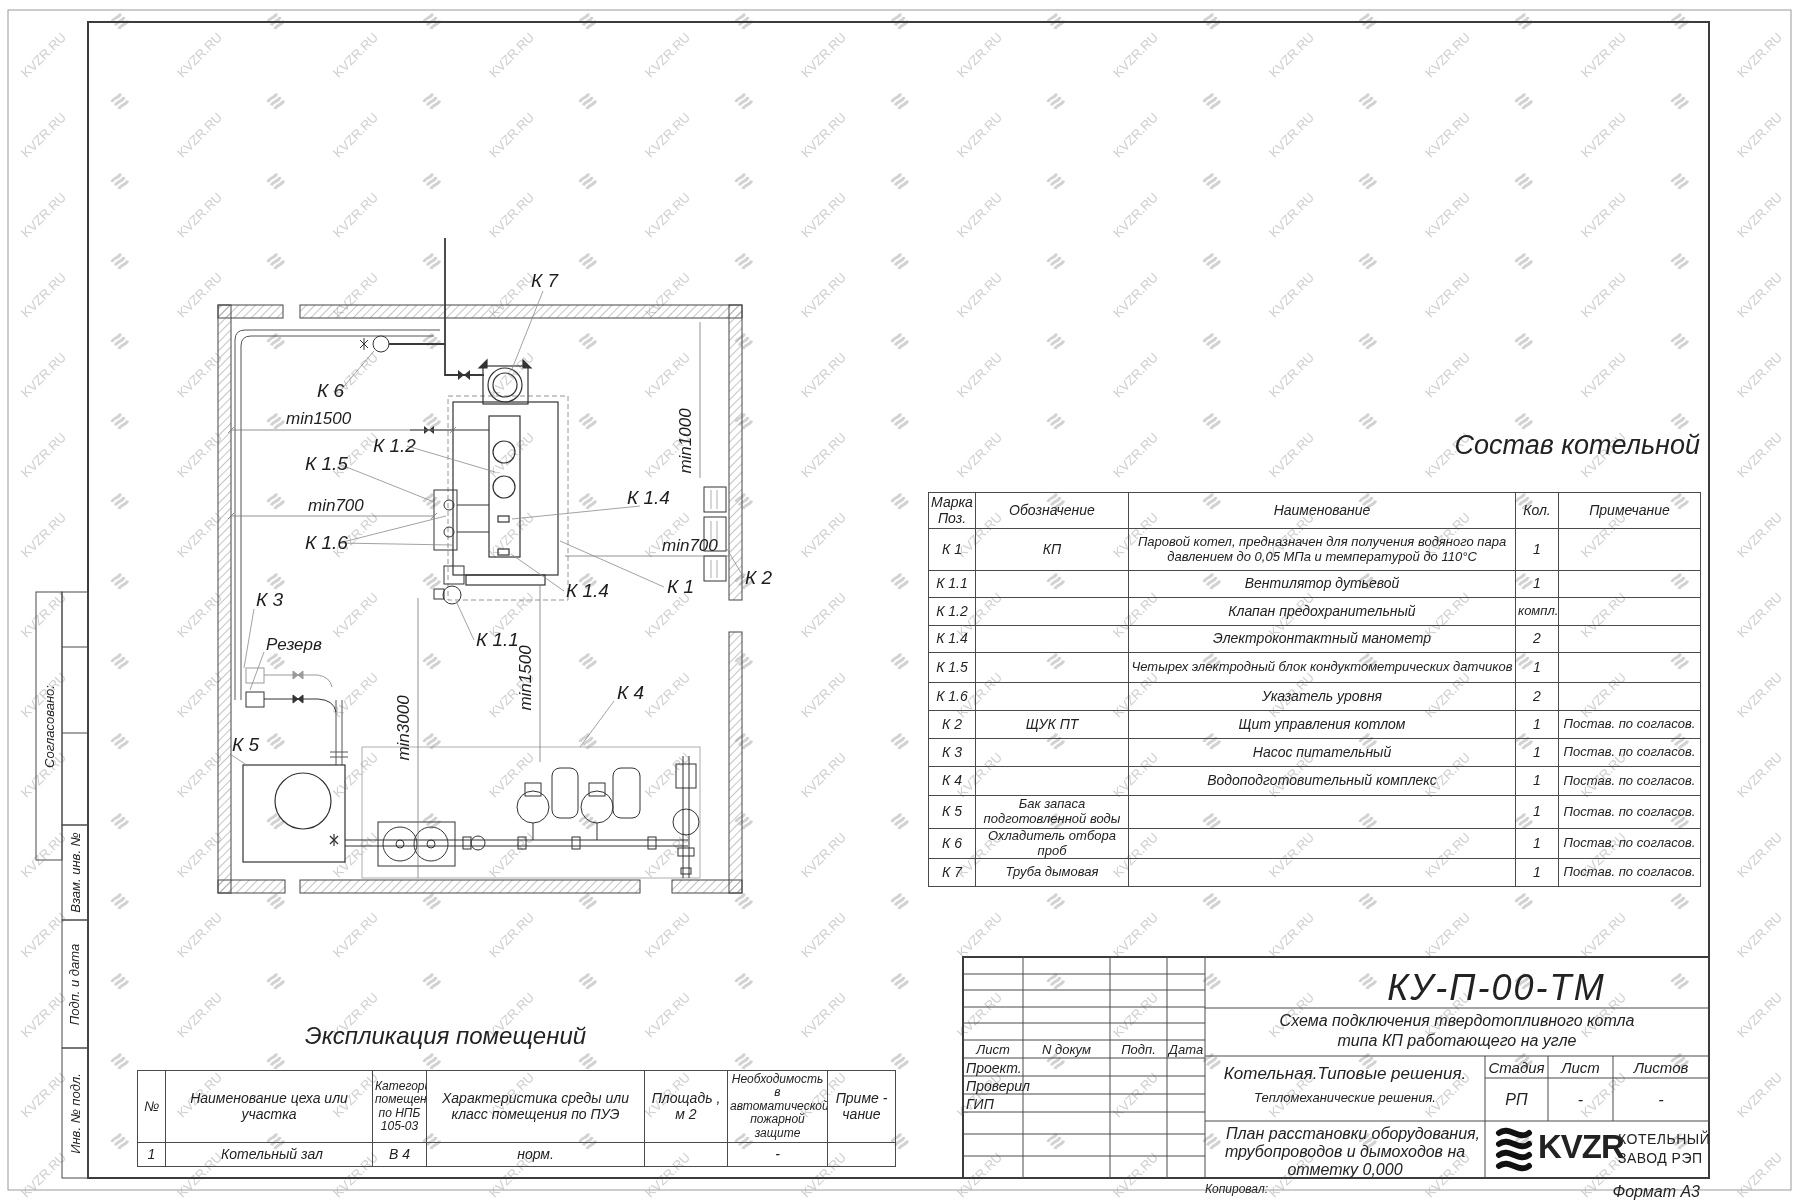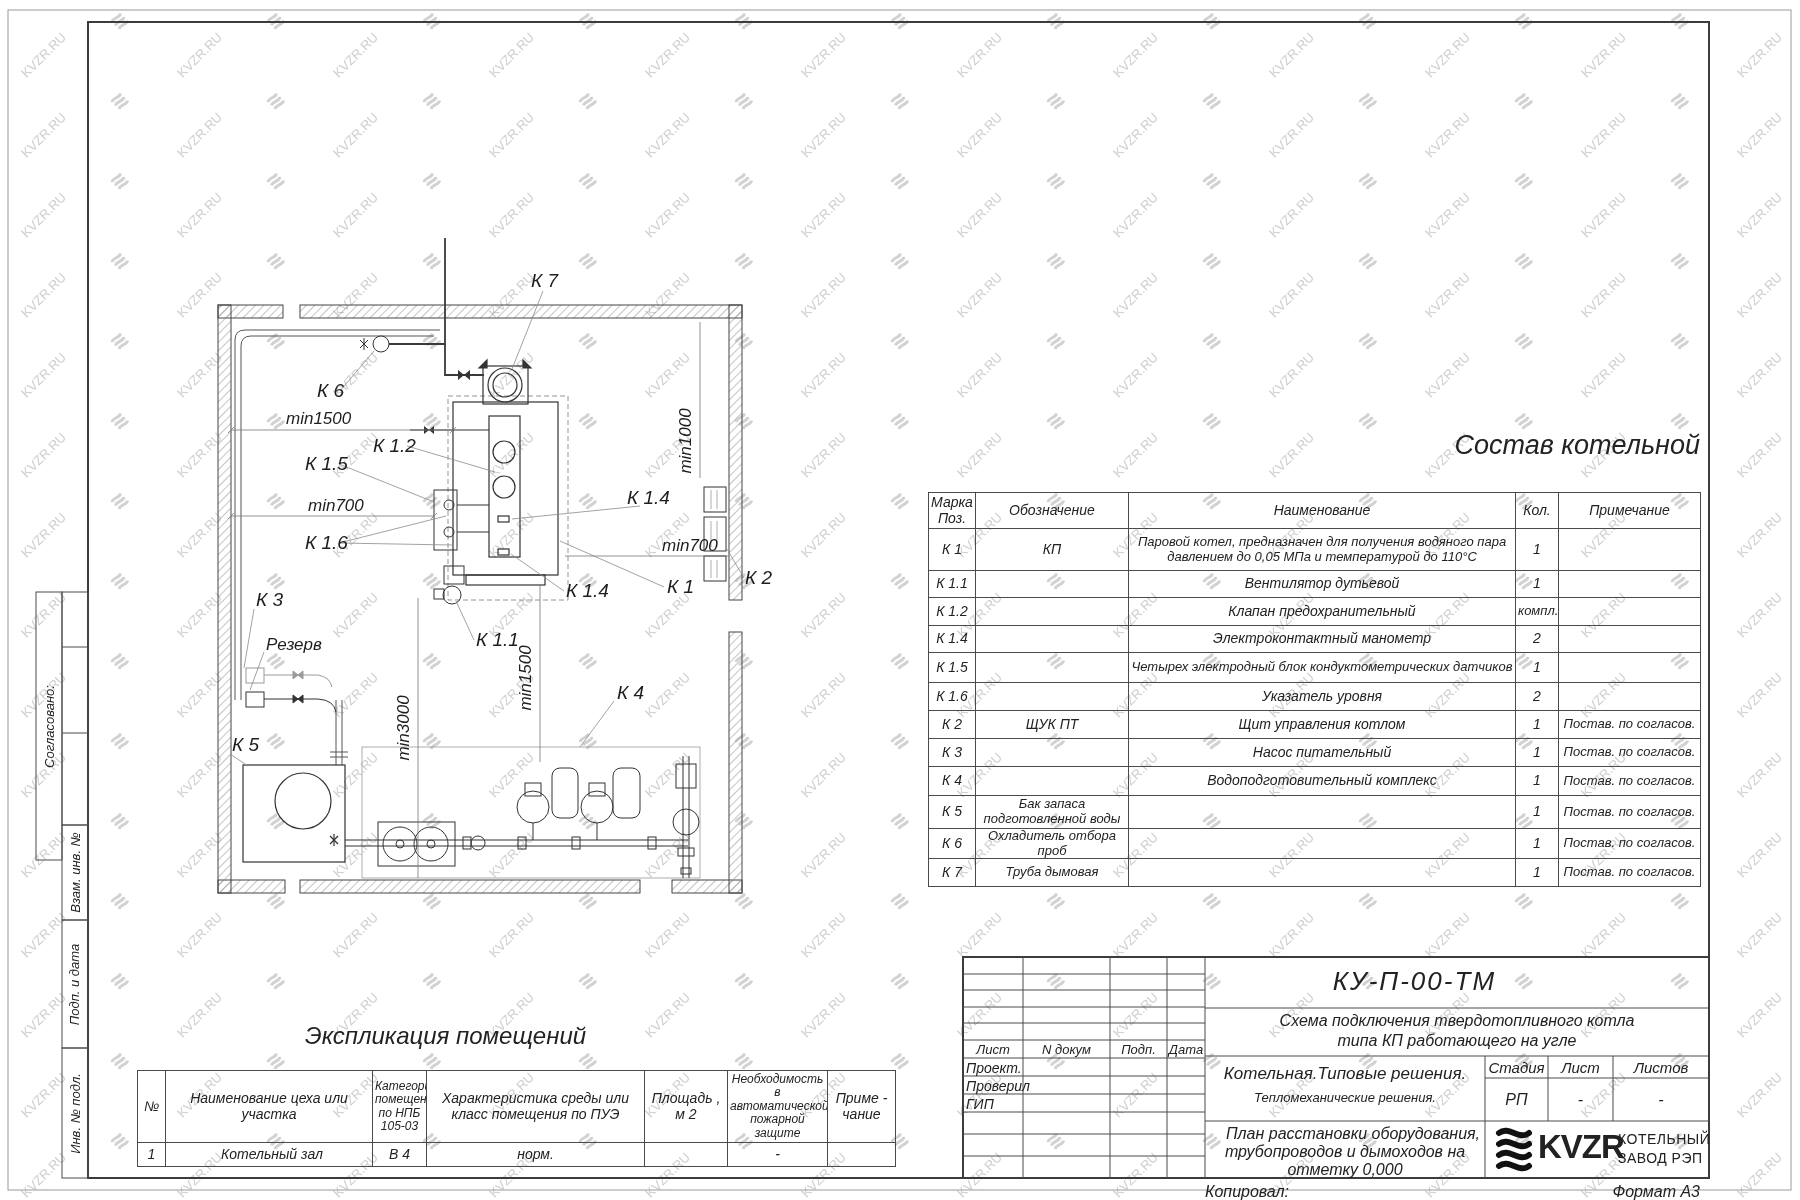--- a/index.html
+++ b/index.html
@@ -437,21 +437,21 @@
 
 <div class="tb" style="left:963px;top:1042px;width:60px;font-size:13px">Лист</div>
 <div class="tb" style="left:1023px;top:1042px;width:87px;font-size:13px">N докум</div>
 <div class="tb" style="left:1110px;top:1042px;width:57px;font-size:13px">Подп.</div>
 <div class="tb" style="left:1167px;top:1042px;width:38px;font-size:13px">Дата</div>
 
 <div class="tb" style="left:966px;top:1060px;font-size:14px;text-align:left">Проект.</div>
 <div class="tb" style="left:966px;top:1078px;font-size:14px;text-align:center">Проверил</div>
 <div class="tb" style="left:966px;top:1096px;font-size:14px;text-align:left">ГИП</div>
 
-<div class="tb" style="left:1183px;top:966px;width:463px;font-size:26px;letter-spacing:2px">КУ-П-00-ТМ</div>
+<div class="tb" style="left:1265px;top:966px;width:463px;font-size:36px;letter-spacing:2px">КУ-П-00-ТМ</div>
 <div class="tb" style="left:1205px;top:1011px;width:504px;font-size:16px">Схема подключения твердотопливного котла</div>
 <div class="tb" style="left:1205px;top:1031px;width:504px;font-size:16px">типа КП работающего на угле</div>
 
 <div class="tb" style="left:1205px;top:1064px;width:280px;font-size:17px">Котельная.Типовые решения.</div>
 <div class="tb" style="left:1205px;top:1090px;width:280px;font-size:13px">Тепломеханические решения.</div>
 
 <div class="tb" style="left:1485px;top:1059px;width:63px;font-size:15px">Стадия</div>
 <div class="tb" style="left:1548px;top:1059px;width:65px;font-size:15px">Лист</div>
 <div class="tb" style="left:1613px;top:1059px;width:96px;font-size:15px">Листов</div>
 <div class="tb" style="left:1485px;top:1090px;width:63px;font-size:16px">РП</div>
@@ -467,14 +467,14 @@
     <path d="M5 6 C 15 -2, 25 14, 35 6"></path>
     <path d="M5 17 C 15 9, 25 25, 35 17"></path>
     <path d="M5 28 C 15 20, 25 36, 35 28"></path>
     <path d="M5 39 C 15 31, 25 47, 35 39"></path>
   </g>
 </svg>
 <div class="brand" style="left:1538px;top:1126px;font-size:33px;letter-spacing:-1px;font-weight:800">KVZR</div>
 <div class="brand" style="left:1618px;top:1131px;font-size:14px">КОТЕЛЬНЫЙ</div>
 <div class="brand" style="left:1618px;top:1150px;font-size:14px">ЗАВОД РЭП</div>
 
-<div class="tb" style="left:1205px;top:1182px;font-size:16px;text-align:left">Копировал:</div>
+<div class="tb" style="left:1205px;top:1182px;font-size:12px;text-align:left">Копировал:</div>
 <div class="tb" style="left:1560px;top:1182px;width:140px;font-size:16px;text-align:right">Формат А3</div>
 
 </body></html>

